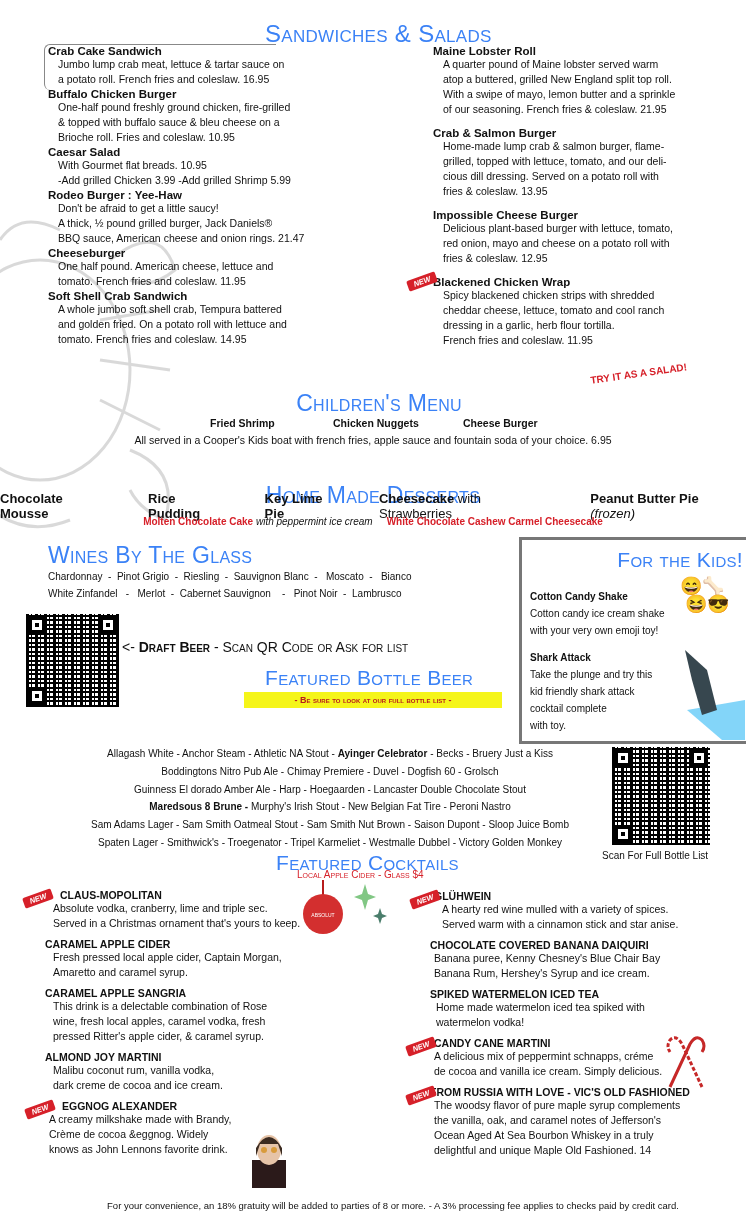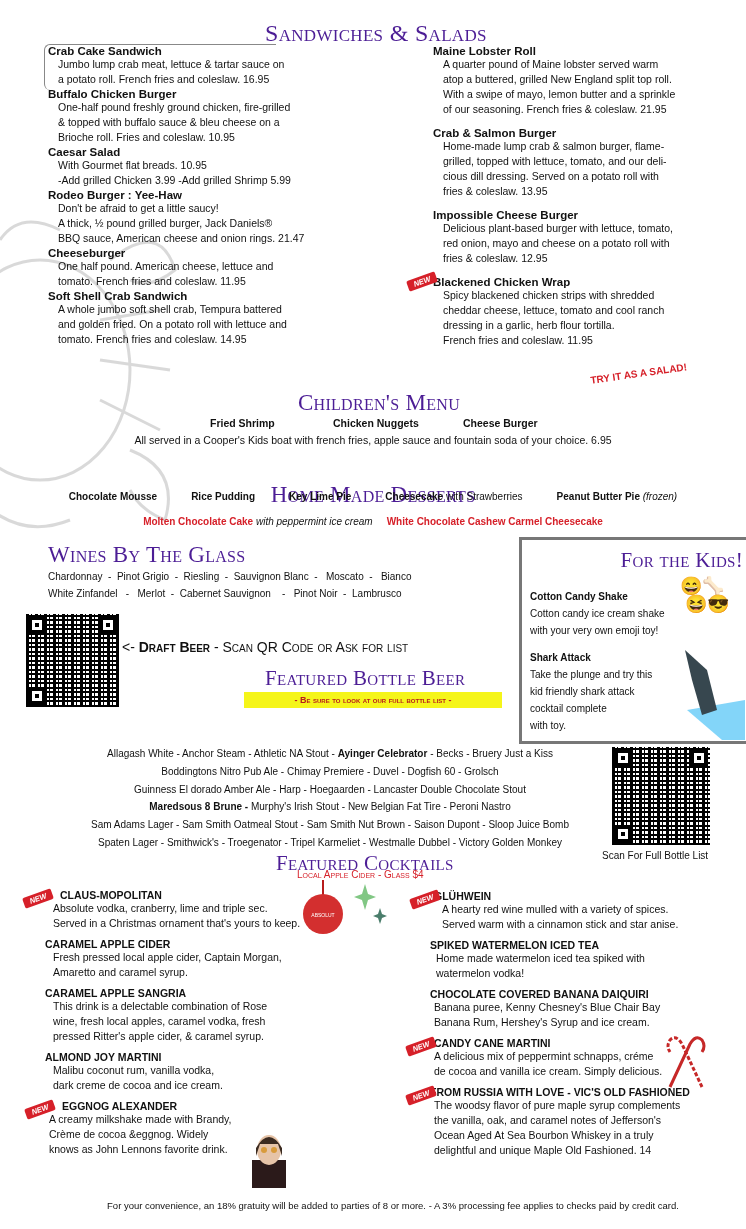--- a/index.html
+++ b/index.html
@@ -1,19 +1,19 @@
 <!DOCTYPE html>
 <html><head>
 <meta charset="utf-8">
 <style>
   * { margin: 0; padding: 0; box-sizing: border-box; }
   body { width: 746px; height: 1229px; background: #fff; position: relative; overflow: hidden;
          font-family: "Liberation Sans", sans-serif; color: #111; }
   .abs { position: absolute; }
-  .h1 { font-family: Liberation Serif, serif; font-variant: small-caps; font-size: 23px; color: #4c1d95; letter-spacing: 0.3px; white-space: nowrap; }
+  .h1 { font-family: Liberation Sans, sans-serif; font-variant: small-caps; font-size: 23px; color: #3b82f6; letter-spacing: 0.3px; white-space: nowrap; }
   .item-title { font-weight: bold; font-size: 11.5px; white-space: nowrap; }
   .item-desc { font-size: 10.5px; line-height: 15px; padding-left: 10px; white-space: pre-line; }
   .item { margin-bottom: 1px; }
   .crab { position: absolute; left: -40px; top: 200px; width: 230px; height: 360px; opacity: 0.18; }
   .new-badge { position: absolute; width: 30px; height: 11px; background: #d62029; color: #fff; font-size: 7.5px; font-weight: bold; font-style: italic; text-align: center; line-height: 11px; transform: rotate(-20deg); border-radius: 2px; }
   .red { color: #d62029; }
   .center-row { position: absolute; left: 0; width: 746px; text-align: center; white-space: nowrap; }
   .kids-box { position: absolute; left: 519px; top: 537px; width: 230px; height: 207px; border: 3px solid #777; border-right: none; background: #fff; }
   .qr { position: absolute; background:
         repeating-linear-gradient(90deg, #000 0 3px, #fff 3px 5px, #000 5px 6px, #fff 6px 9px),
@@ -110,21 +110,21 @@
 </div>
 <div class="abs red" style="left:590px; top:368px; font-size:10px; font-weight:bold; transform:rotate(-8deg); white-space:nowrap;">TRY IT AS A SALAD!</div>
 
 <div class="center-row h1" style="top:390px;padding-left:12px;">Children's Menu</div>
 <div class="abs item-title" style="left:210px; top:417px; font-size:10.5px;">Fried Shrimp</div>
 <div class="abs item-title" style="left:333px; top:417px; font-size:10.5px;">Chicken Nuggets</div>
 <div class="abs item-title" style="left:463px; top:417px; font-size:10.5px;">Cheese Burger</div>
 <div class="center-row" style="top:434px; font-size:10.5px;">All served in a Cooper's Kids boat with french fries, apple sauce and fountain soda of your choice.  6.95</div>
 
 <div class="center-row h1" style="top:460px;margin-top:22px;">Home Made Desserts</div>
-<div class="abs" style="left:0; top:491px; width:746px; display:flex; justify-content:center; gap:34px; font-size:10px;">
+<div class="abs" style="left:0; top:491px; width:746px; display:flex; justify-content:center; gap:34px; font-size:13px;">
   <span><b>Chocolate Mousse</b></span>
   <span><b>Rice Pudding</b></span>
   <span><b>Key Lime Pie</b></span>
   <span><b>Cheesecake</b><span> with Strawberries</span></span>
   <span><b>Peanut Butter Pie</b><i> (frozen)</i></span>
 </div>
 <div class="abs" style="left:0; top:516px; width:746px; display:flex; justify-content:center; gap:14px; font-size:10px;">
   <span><b class="red">Molten Chocolate Cake</b><i> with peppermint ice cream</i></span>
   <span><b class="red">White Chocolate Cashew Carmel Cheesecake</b></span>
 </div>
@@ -232,28 +232,28 @@
 </svg>
 
 <div class="abs" style="left:434px; top:890px; width:310px;">
   <div class="ck">
     <span class="new-badge" style="left:-24px; top:4px;">NEW</span>
     <div class="cocktail-title">GLÜHWEIN</div>
     <div class="cocktail-desc">A hearty red wine mulled with a variety of spices.
 Served warm with a cinnamon stick and star anise.</div>
   </div>
   <div class="ck" style="margin-left:-4px">
+    <div class="cocktail-title">CHOCOLATE COVERED BANANA DAIQUIRI</div>
+    <div class="cocktail-desc" style="padding-left:4px">Banana puree, Kenny Chesney's Blue Chair Bay
+Banana Rum,  Hershey's Syrup and ice cream.</div>
+  </div>
+  <div class="ck" style="margin-left:-4px">
     <div class="cocktail-title">SPIKED WATERMELON ICED TEA</div>
     <div class="cocktail-desc" style="padding-left:6px">Home made watermelon iced tea spiked with
 watermelon vodka!</div>
-  </div>
-  <div class="ck" style="margin-left:-4px">
-    <div class="cocktail-title">CHOCOLATE COVERED BANANA DAIQUIRI</div>
-    <div class="cocktail-desc" style="padding-left:4px">Banana puree, Kenny Chesney's Blue Chair Bay
-Banana Rum,  Hershey's Syrup and ice cream.</div>
   </div>
   <div class="ck">
     <span class="new-badge" style="left:-28px; top:4px;">NEW</span>
     <div class="cocktail-title">CANDY CANE MARTINI</div>
     <div class="cocktail-desc" style="padding-left:0">A delicious mix of peppermint schnapps, créme
 de cocoa and vanilla ice cream.  Simply delicious.</div>
   </div>
   <div class="ck">
     <span class="new-badge" style="left:-28px; top:4px;">NEW</span>
     <div class="cocktail-title" style="margin-left:-4px">FROM RUSSIA WITH LOVE - VIC'S OLD FASHIONED</div>

